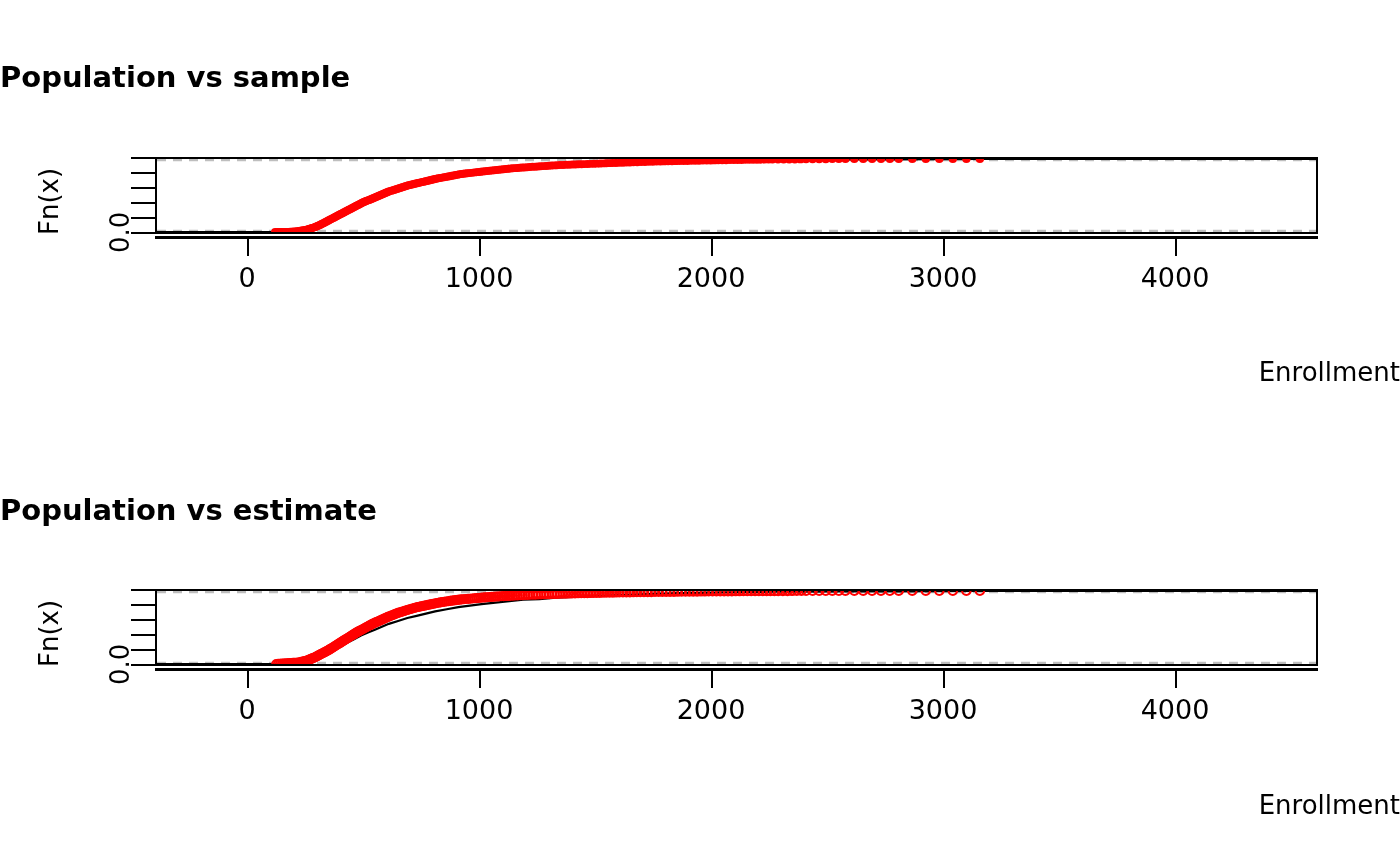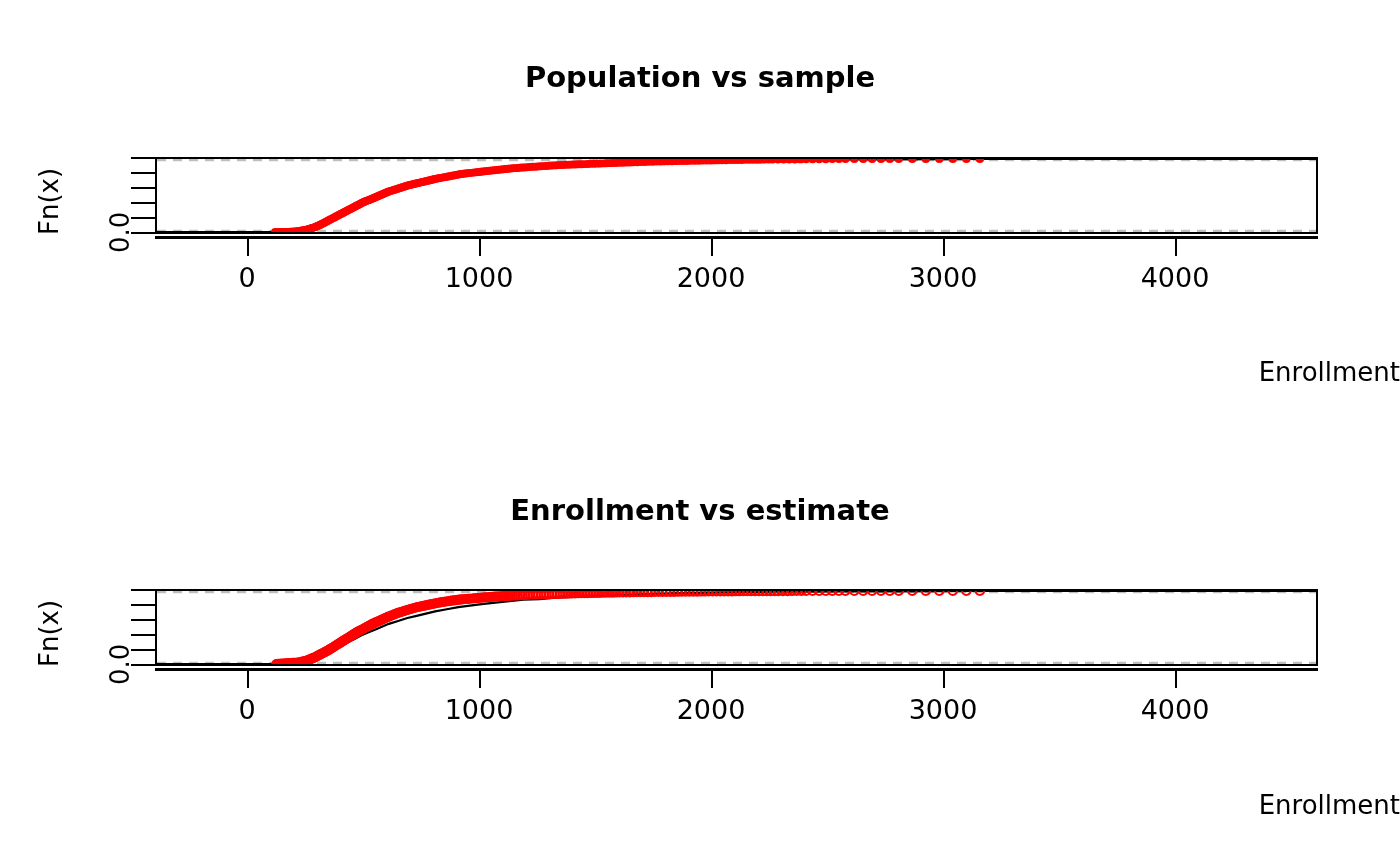--- a/index.html
+++ b/index.html
@@ -11,21 +11,21 @@
     overflow:hidden;
     position:relative;
   }
   .panel{position:absolute;left:0;width:1400px;}
   #panel-1{top:0px;height:433px;}
   #panel-2{top:433px;height:433px;}
 
   .panel-title{
     position:absolute;
     left:0;width:1400px;
-    text-align:center;
+    text-align:left;
     font-family:"DejaVu Sans", sans-serif;
     font-weight:bold;
     font-size:29px;
     letter-spacing:0px;
     color:#000000;
     white-space:nowrap;
   }
   #panel-1 .panel-title{top:60px;}
   #panel-2 .panel-title{top:60px;}
 
@@ -424,21 +424,21 @@
     <div class="xticklabel" style="left:556px;">2000</div>
     <div class="xticklabel" style="left:788px;">3000</div>
     <div class="xticklabel" style="left:1020px;">4000</div>
   </div>
 
   <div class="xlab-title">Enrollment</div>
 </div>
 
 <div class="panel" id="panel-2">
 
-  <div class="panel-title">Enrollment vs estimate</div>
+  <div class="panel-title">Population vs estimate</div>
 
   <div class="yaxis">
     <div class="ytick" style="top:0px;"></div>
     <div class="ytick" style="top:15px;"></div>
     <div class="ytick" style="top:30px;"></div>
     <div class="ytick" style="top:45px;"></div>
     <div class="ytick" style="top:60px;"></div>
     <div class="ytick" style="top:75px;"></div>
   </div>
 

